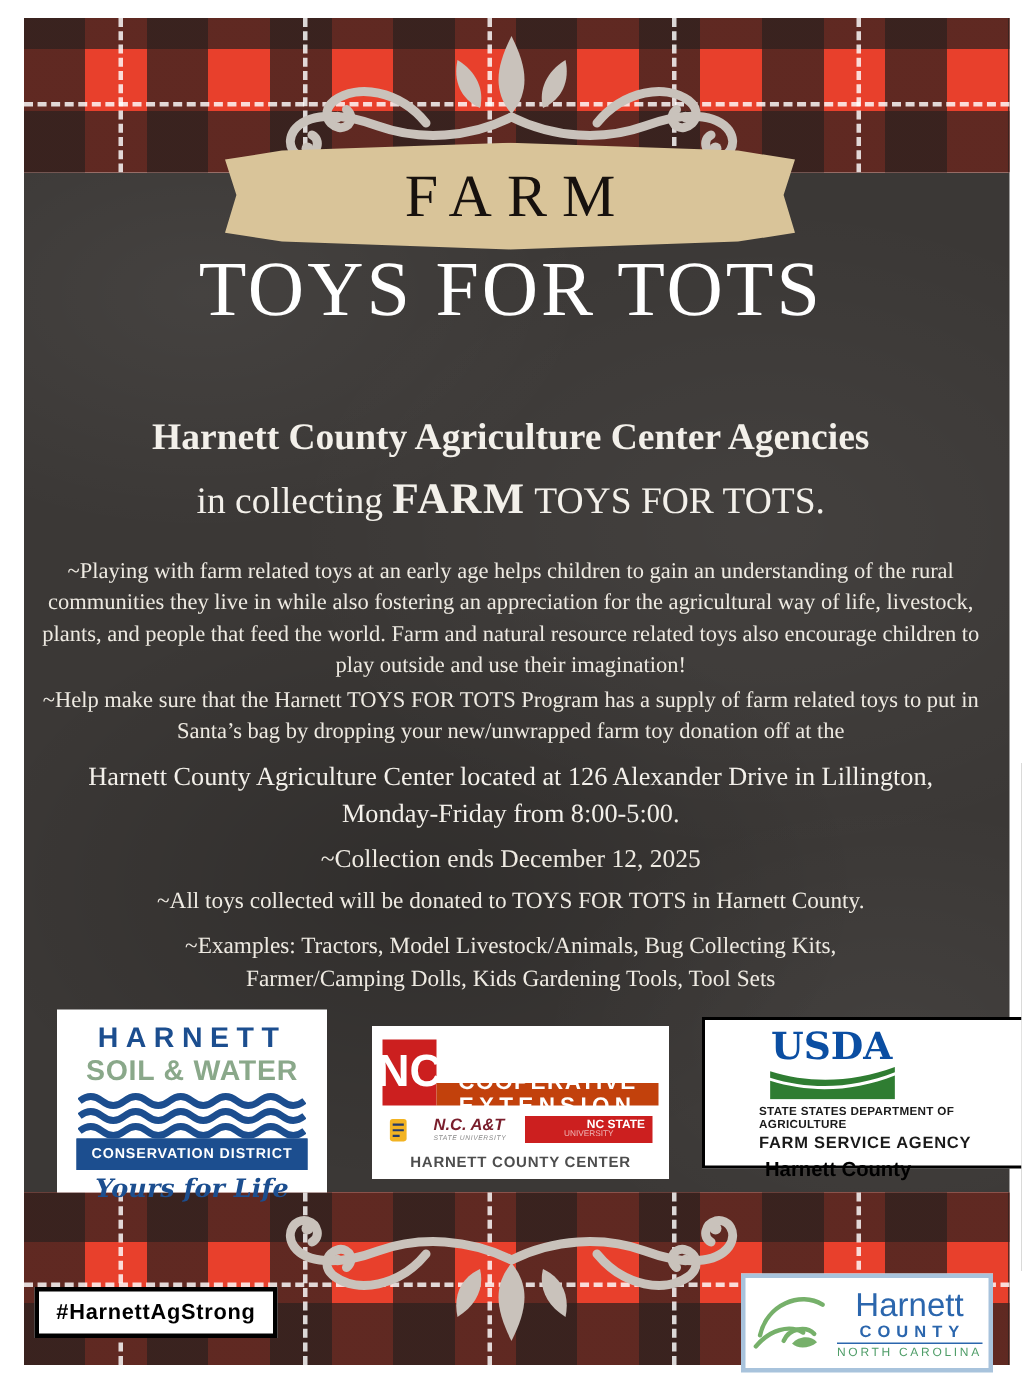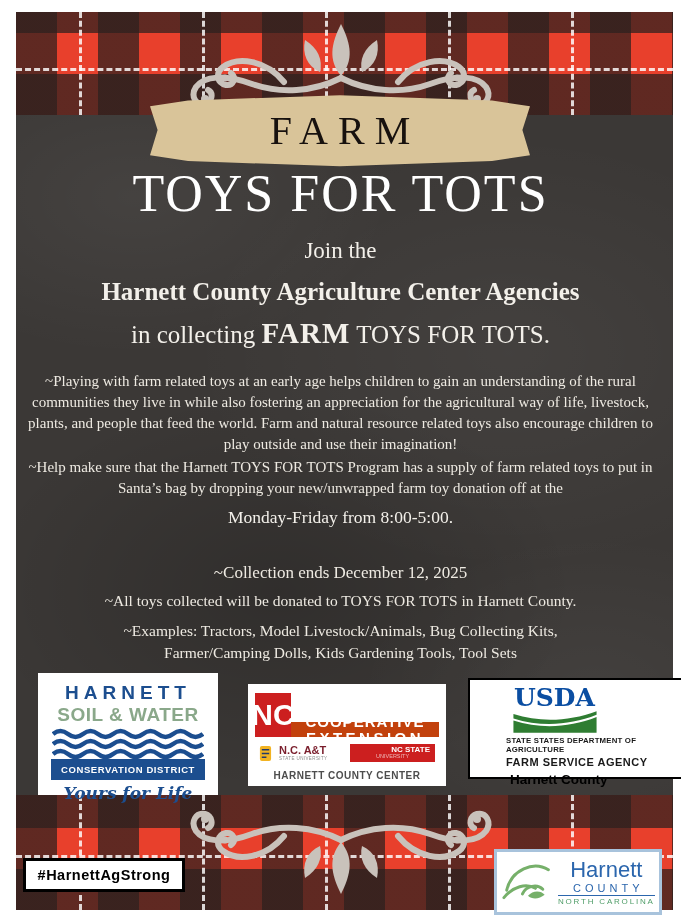--- a/index.html
+++ b/index.html
@@ -68,21 +68,21 @@
 
   .ext-box{left:248px;top:684px;width:198px;height:102px;font-family:"Liberation Sans",sans-serif;}
   .ext-head{display:flex;margin:9px auto 0 auto;width:184px;height:44px;}
   .ext-nc{width:36px;background:#cc1f1f;color:#ffffff;font-weight:bold;font-size:30px;
           display:flex;align-items:center;justify-content:center;}
   .ext-coop{flex:1;background:#c2410c;color:#ffffff;font-weight:bold;
             display:flex;flex-direction:column;align-items:center;justify-content:center;line-height:1.05;margin-top:29px;}
   .ext-coop .l1{font-size:15px;letter-spacing:1px;}
   .ext-coop .l2{font-size:15px;letter-spacing:3.5px;}
   .ext-mid{display:flex;align-items:center;justify-content:space-between;width:176px;margin:7px auto 0 auto;}
-  .ext-at{display:flex;align-items:center;gap:7px;}
+  .ext-at{display:flex;align-items:center;gap:17px;font-style:italic;}
   .ext-at-txt{color:#7a1e2c;font-weight:bold;font-size:11px;line-height:1;}
   .ext-at-sub{color:#8a8a8a;font-size:4.5px;letter-spacing:0.4px;}
   .ext-ncsu{background:#cc1f1f;color:#ffffff;text-align:center;padding:2px 5px;line-height:1.05;}
   .ext-ncsu .l1{font-size:8px;font-weight:bold;padding-left:36px;}
   .ext-ncsu .l2{font-size:5.5px;color:rgba(255,255,255,.65);}
   .ext-center{margin-top:8px;text-align:center;color:#4d4d4d;font-weight:bold;font-size:10px;letter-spacing:0.5px;}
 
   .usda-box{left:468px;top:678px;width:190px;height:97px;border:2px solid #000000;
             font-family:"Liberation Sans",sans-serif;padding-left:28px;}
   .usda-word{margin:5px 0 0 16px;color:#0b4ea2;font-family:"DejaVu Serif",serif;
@@ -97,21 +97,21 @@
     border:3px solid #000000;display:flex;align-items:center;justify-content:center;}
   .hashtag-text{font-family:"Liberation Sans",sans-serif;font-weight:bold;font-size:14.5px;
     letter-spacing:0.5px;color:#000000;}
 
   .county-box{position:absolute;left:494px;top:849px;width:162px;height:60px;background:#ffffff;
     border:3px solid #a8c3dc;display:flex;align-items:center;}
   .county-mark{margin-left:3px;flex:0 0 auto;}
   .county-textcol{margin-left:2px;display:flex;flex-direction:column;align-items:center;
     font-family:"Liberation Sans",sans-serif;}
   .county-name{color:#2b66ad;font-size:22px;line-height:1;}
-  .county-word{color:#2b66ad;font-weight:normal;font-size:11px;letter-spacing:4px;margin-top:1px;padding-left:4px;}
+  .county-word{color:#2b66ad;font-weight:bold;font-size:11px;letter-spacing:4px;margin-top:1px;padding-left:4px;}
   .county-state{color:#4f9d68;font-size:8px;letter-spacing:1.8px;margin-top:1px;padding-top:1px;
     border-top:1px solid #2b66ad;}
 </style>
 </head>
 <body>
 
 <div class="canvas">
 
   <div class="plaid plaid-top">
     <div class="stitch-v" style="left:63px"></div>
@@ -172,27 +172,27 @@
       </g>
     </svg>
   </div>
 
   <div class="banner">
     <div class="banner-text">FARM</div>
   </div>
 
   <div class="main-title">TOYS FOR TOTS</div>
 
-  <div class="chalk-line intro-1">Join the</div>
   <div class="chalk-line intro-2">Harnett County Agriculture Center Agencies</div>
   <div class="chalk-line intro-3"><span>in collecting </span><span class="farm-bold">FARM</span><span> TOYS FOR TOTS.</span></div>
 
   <div class="para p1">~Playing with farm related toys at an early age helps children to gain an understanding of the rural communities they live in while also fostering an appreciation for the agricultural way of life, livestock, plants, and people that feed the world.  Farm and natural resource related toys also encourage children to play outside and use their imagination!</div>
   <div class="para p2">~Help make sure that the Harnett TOYS FOR TOTS Program has a supply of farm related toys to put in Santa’s bag by dropping your new/unwrapped farm toy donation off at the</div>
   <div class="para loc">
+    <div>Harnett County Agriculture Center located at 126 Alexander Drive in Lillington,</div>
     <div>Monday-Friday from 8:00-5:00.</div>
   </div>
   <div class="para collect">~Collection ends December 12, 2025</div>
   <div class="para donate">~All toys collected will be donated to TOYS FOR TOTS in Harnett County.</div>
   <div class="para examples">
     <div>~Examples:  Tractors, Model Livestock/Animals, Bug Collecting Kits,</div>
     <div>Farmer/Camping Dolls, Kids Gardening Tools, Tool Sets</div>
   </div>
 
   <div class="logo-box sw-box">

